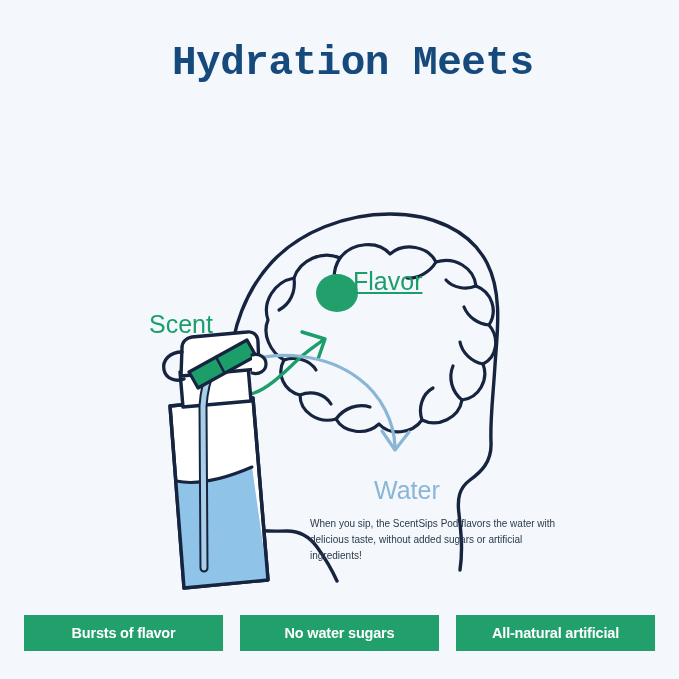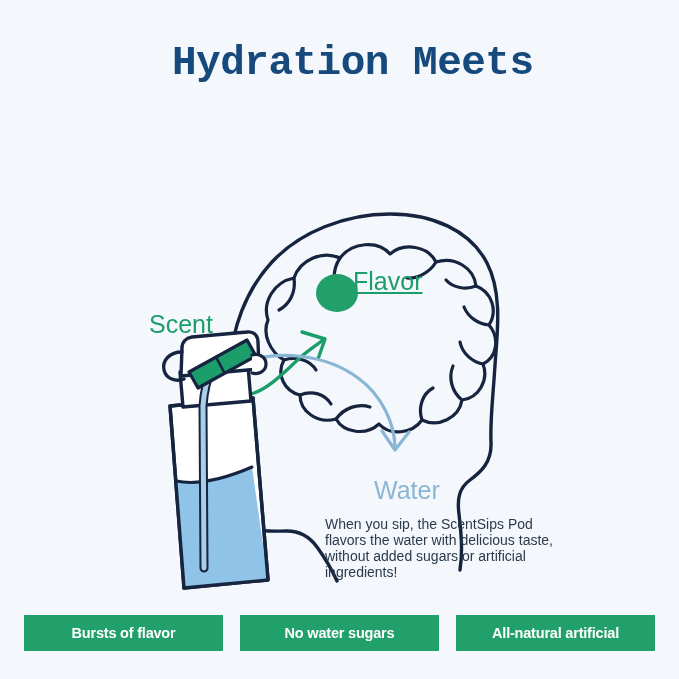--- a/index.html
+++ b/index.html
@@ -76,24 +76,23 @@
     margin-top: 24px;
   }
 
   
   .body-text {
     position: absolute;
     left: 310px;
     top: 516px;
     width: 246px;
     font-family: "Liberation Sans", sans-serif;
-    font-size: 14px;
+    font-size: 10px;
     line-height: 16px;
     color: #2b3a4a;
-    margin-left: 15px;
   }
   .body-text p {
     margin: 0;
   }
 
   
   .badge-row {
     position: absolute;
     left: 24px;
     top: 615px;

